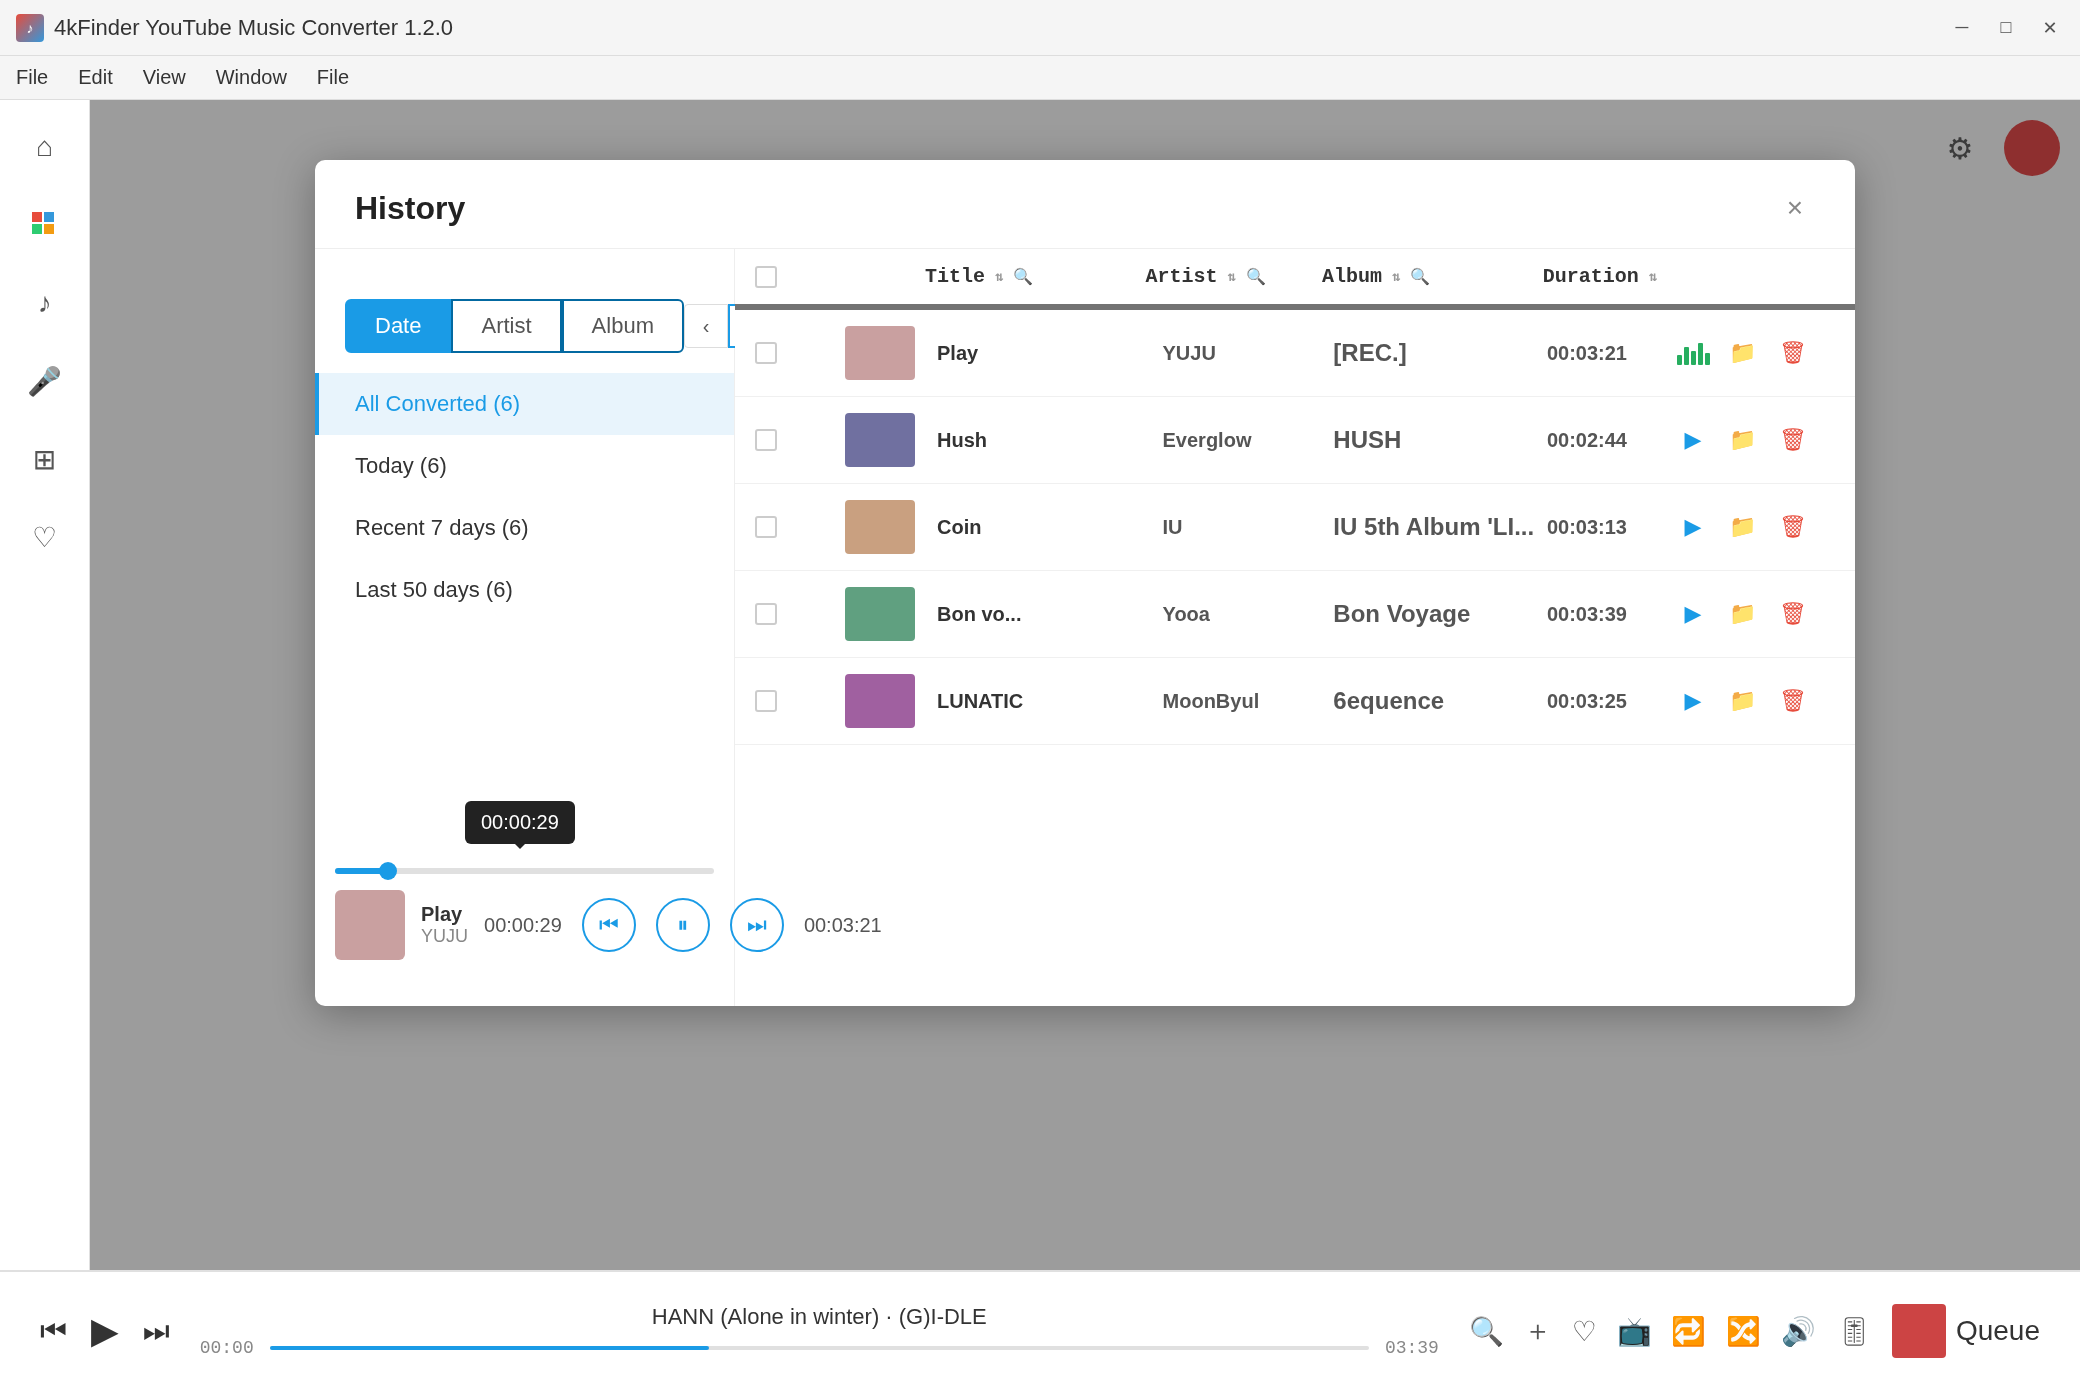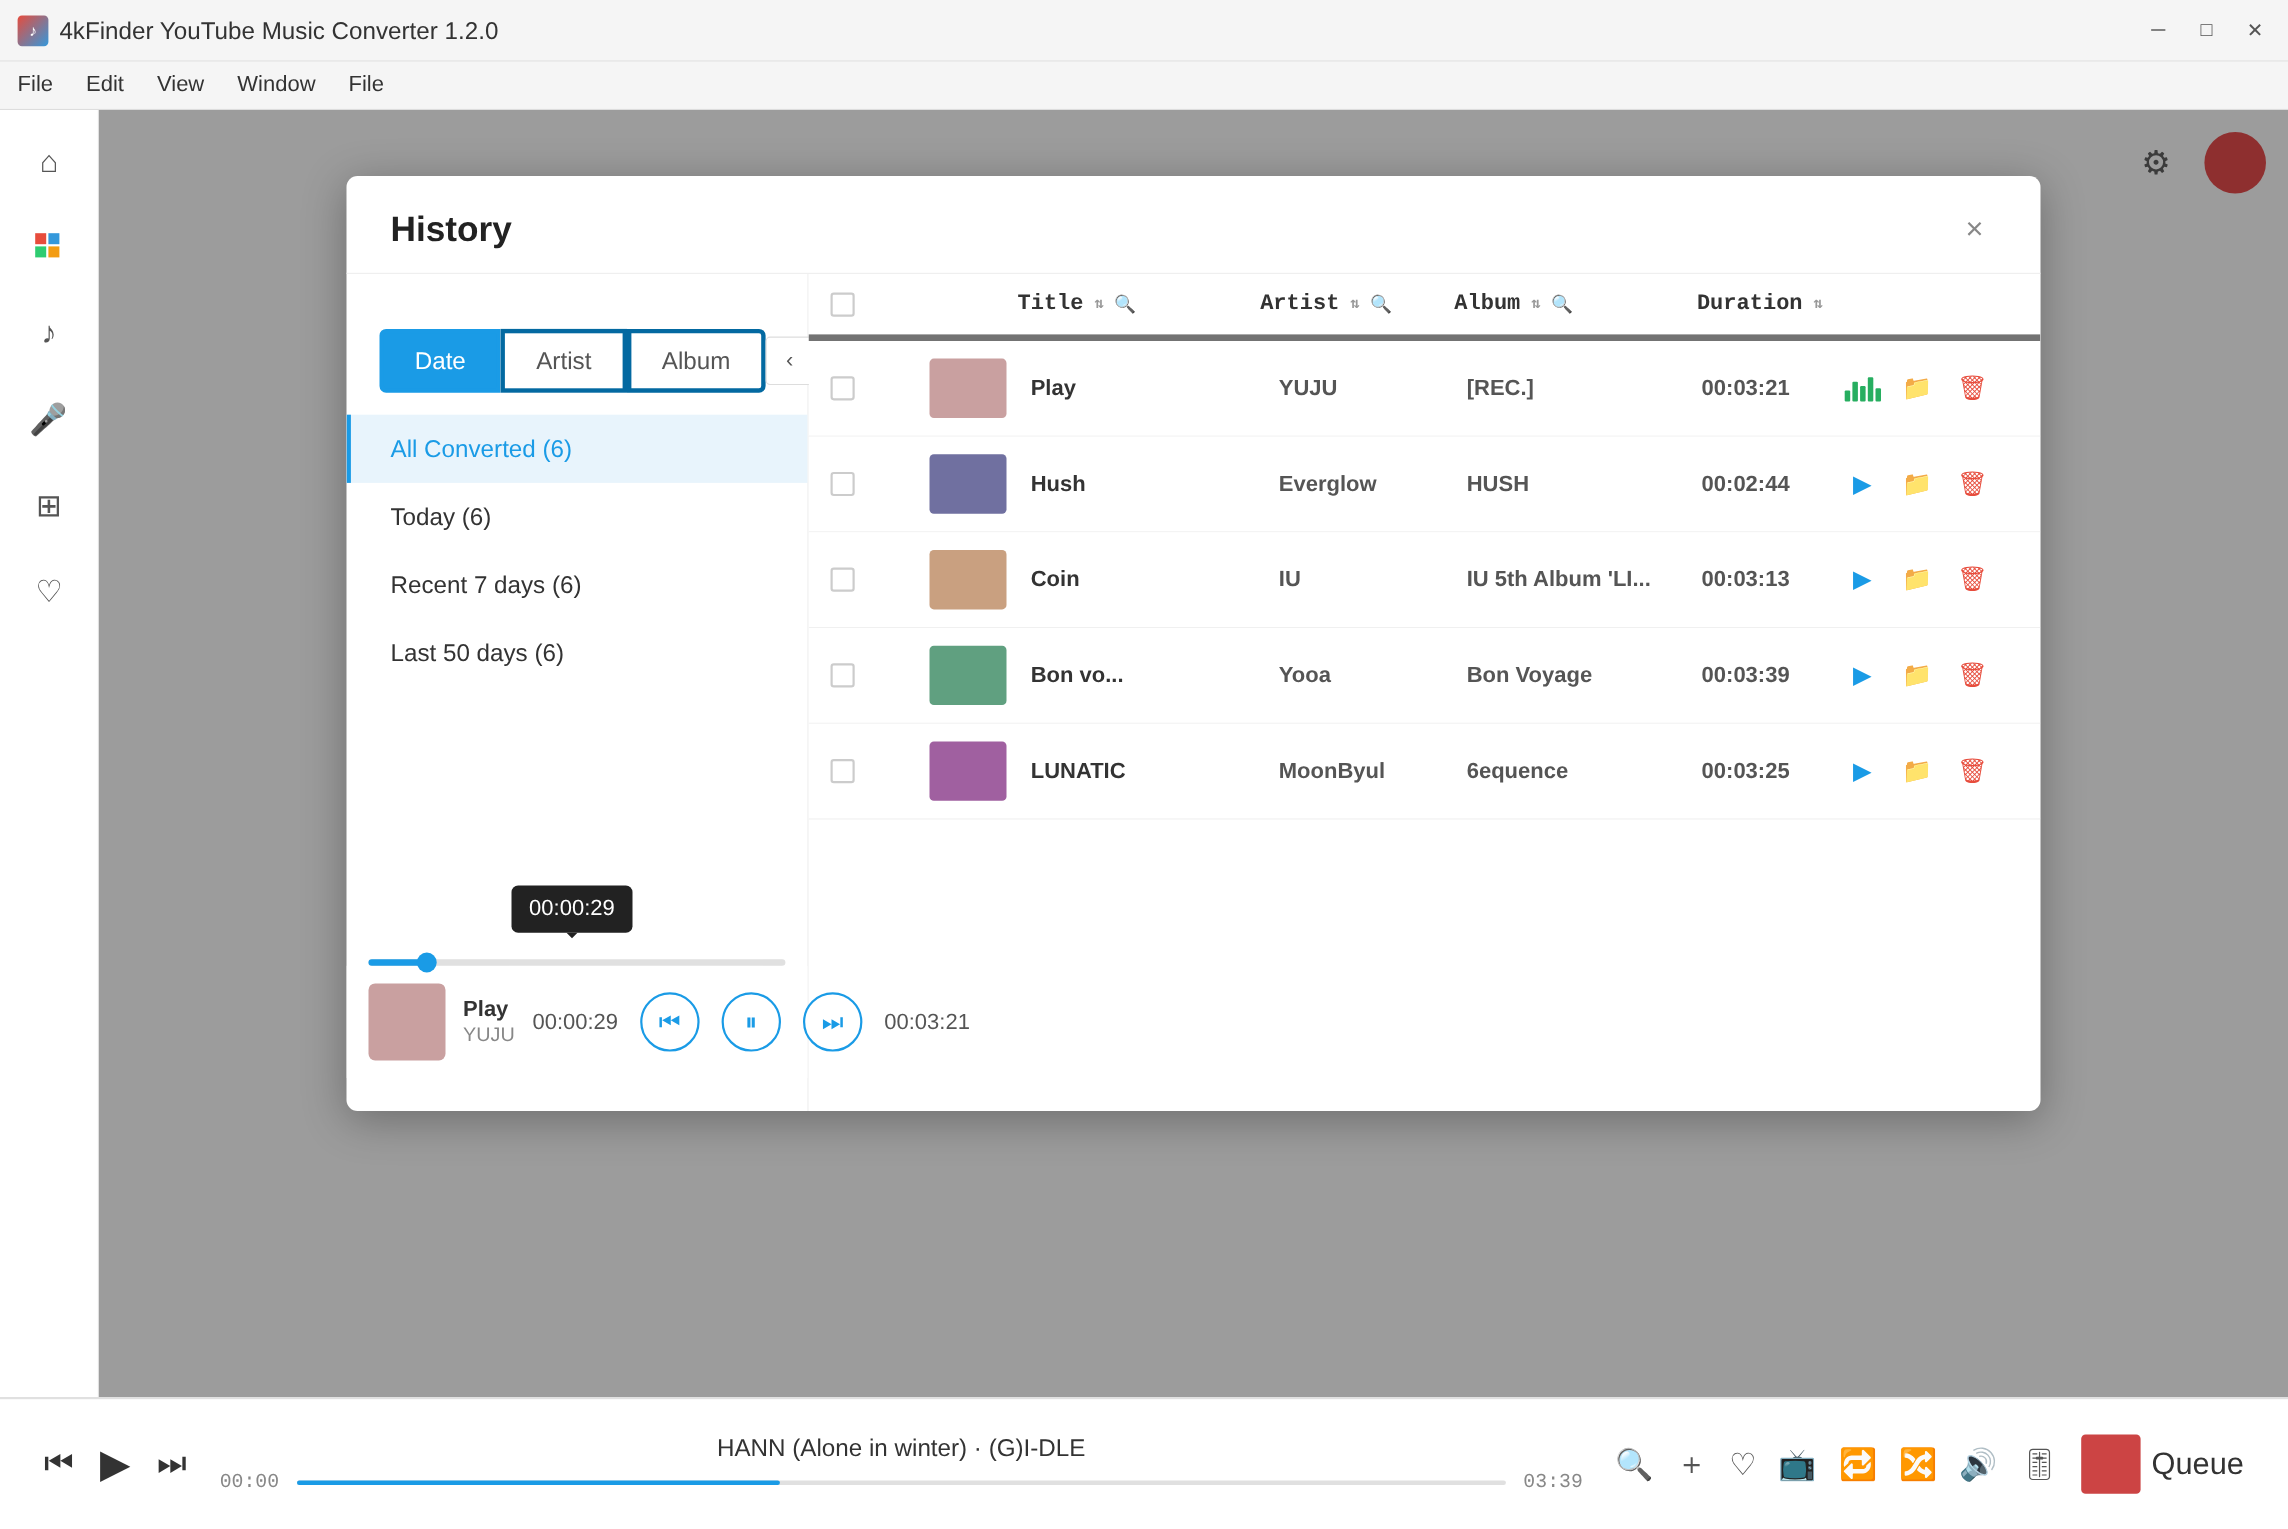--- a/index.html
+++ b/index.html
@@ -34,21 +34,21 @@
     .modal-title { font-size: 32px; font-weight: 600; color: #222; }
     .modal-close { font-size: 28px; color: #888; cursor: pointer; width: 40px; height: 40px; display: flex; align-items: center; justify-content: center; }
 
     .modal-body { display: flex; flex: 1; overflow: hidden; }
 
     
     .left-panel { width: 420px; border-right: 1px solid #eee; padding: 30px 0; }
 
     
     .filter-tabs { display: flex; gap: 0; padding: 0 30px 30px; }
-    .filter-tab { padding: 12px 28px; font-size: 22px; border: 4px solid #0369a1; cursor: pointer; background: #fff; color: #555; }
+    .filter-tab { padding: 12px 28px; font-size: 22px; border: 2px solid #0369a1; cursor: pointer; background: #fff; color: #555; }
     .filter-tab:first-child { border-radius: 6px 0 0 6px; }
     .filter-tab:last-child { border-radius: 0 6px 6px 0; }
     .filter-tab.active { background: #1a9be6; color: #fff; border-color: #1a9be6; }
 
     
     .pagination { display: flex; align-items: center; gap: 0; padding: 0 30px 30px; }
     .page-btn { width: 44px; height: 44px; display: flex; align-items: center; justify-content: center; border: 1px solid #ddd; background: #fff; cursor: pointer; font-size: 20px; color: #555; }
     .page-btn:first-child { border-radius: 4px 0 0 4px; }
     .page-btn:last-child { border-radius: 0 4px 4px 0; }
     .page-btn.current { border: 2px solid #1a9be6; color: #1a9be6; font-weight: bold; }
@@ -75,21 +75,21 @@
 
     .sort-icon { font-size: 14px; color: #999; }
     .search-icon-sm { font-size: 16px; color: #aaa; cursor: pointer; }
 
     
     .table-body { overflow-y: auto; flex: 1; }
     .table-row { display: flex; align-items: center; padding: 16px 20px; border-bottom: 1px solid #f0f0f0; background: #fff; }
 
     .row-title { flex: 2.5; font-size: 20px; color: #333; padding: 0 12px; }
     .row-artist { flex: 2; font-size: 20px; color: #555; }
-    .row-album { flex: 2.5; font-size: 20px; color: #555; }
+    .row-album { flex: 2.5; font-size: 24px; color: #555; }
     .row-duration { flex: 1.5; font-size: 20px; color: #555; }
     .row-actions { width: 160px; display: flex; gap: 14px; align-items: center; }
 
     .action-btn { width: 36px; height: 36px; display: flex; align-items: center; justify-content: center; cursor: pointer; font-size: 22px; }
     .action-play { color: #1a9be6; }
     .action-folder { color: #1a9be6; }
     .action-delete { color: #e74c3c; }
 
     
     .waveform-icon { display: flex; align-items: flex-end; gap: 2px; height: 24px; }

